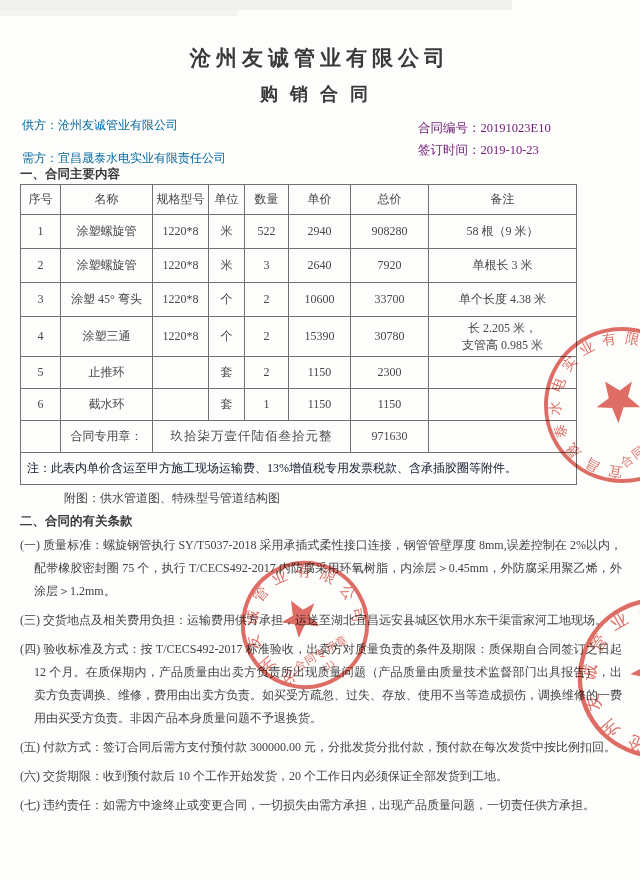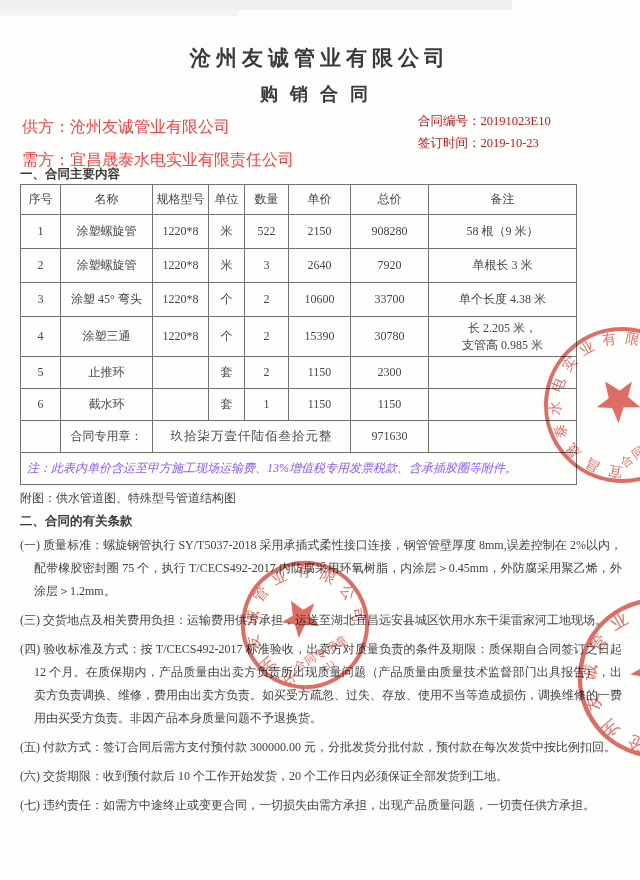--- a/index.html
+++ b/index.html
@@ -12,38 +12,38 @@
   .scan-strip{position:absolute;background:#f0f0ef;}
   .abs{position:absolute;}
   .doc-title{
     left:0;right:0;top:44px;text-align:center;
     font-size:21px;font-weight:600;letter-spacing:5px;color:#3a3a3a;
   }
   .doc-subtitle{
     left:0;right:0;top:82px;text-align:center;
     font-size:18px;font-weight:600;letter-spacing:12px;color:#3a3a3a;
   }
-  .party-line{left:22px;font-size:16px;color:#ef4444;}
-  .meta-block{left:418px;top:110px;font-size:12.5px;line-height:22px;color:#b91c1c;}
+  .party-line{left:22px;font-size:12px;color:#0369a1;}
+  .meta-block{left:418px;top:117px;font-size:12.5px;line-height:22px;color:#701a75;}
   .sec-heading{left:20px;font-size:12.5px;font-weight:600;color:#3a3a3a;}
   table.main{
     position:absolute;left:20px;top:184px;width:556px;
     border-collapse:collapse;table-layout:fixed;
     font-size:12px;color:#474747;
   }
   table.main td,table.main th{
     border:1px solid #707070;text-align:center;vertical-align:middle;
     padding:1px 2px;font-weight:normal;overflow:hidden;
   }
   table.main tr.hdr{height:30px;padding-left:43px;}
   table.main tr.r{height:34px;}
   table.main tr.r4{height:40px;}
   table.main tr.rs{height:32px;}
   .remark{white-space:pre-line;line-height:1.35;}
-  .note-cell{text-align:left !important;padding:6px 6px !important;font-size:12px;color:#8b5cf6;font-style:italic;}
+  .note-cell{text-align:left !important;padding:6px 6px !important;font-size:12px;color:#0f172a;}
   .words-cell{font-size:12.5px;letter-spacing:1px;}
   .attach-line{left:20px;font-size:12px;color:#424242;}
   .clauses{position:absolute;left:20px;top:534px;width:602px;}
   .clauses p{
     margin:0 0 6px 0;font-size:12px;line-height:1.92;color:#424242;
     padding-left:14px;text-indent:-14px;text-align:justify;
   }
   .stamp{
     position:absolute;mix-blend-mode:multiply;opacity:.82;
     pointer-events:none;
@@ -92,21 +92,21 @@
     <th>单价</th>
     <th>总价</th>
     <th>备注</th>
   </tr>
   <tr class="r">
     <td>1</td>
     <td>涂塑螺旋管</td>
     <td>1220*8</td>
     <td>米</td>
     <td>522</td>
-    <td>2150</td>
+    <td>2940</td>
     <td>908280</td>
     <td class="remark">58 根（9 米）</td>
   </tr>
   <tr class="r">
     <td>2</td>
     <td>涂塑螺旋管</td>
     <td>1220*8</td>
     <td>米</td>
     <td>3</td>
     <td>2640</td>
@@ -160,21 +160,21 @@
     <td colspan="4" class="words-cell">玖拾柒万壹仟陆佰叁拾元整</td>
     <td>971630</td>
     <td></td>
   </tr>
   <tr class="rs">
     <td colspan="8" class="note-cell">注：此表内单价含运至甲方施工现场运输费、13%增值税专用发票税款、含承插胶圈等附件。</td>
   </tr>
 </tbody>
   </table>
 
-<div class="abs attach-line" style="top:490px;">附图：供水管道图、特殊型号管道结构图</div>
+<div class="abs attach-line" style="top:490px;margin-left:44px;">附图：供水管道图、特殊型号管道结构图</div>
 <div class="abs sec-heading" style="top:513px;">二、合同的有关条款</div>
 
 <div class="clauses">
   <p>(一) 质量标准：螺旋钢管执行 SY/T5037-2018 采用承插式柔性接口连接，钢管管壁厚度 8mm,误差控制在 2%以内，配带橡胶密封圈 75 个，执行 T/CECS492-2017,内防腐采用环氧树脂，内涂层＞0.45mm，外防腐采用聚乙烯，外涂层＞1.2mm。</p>
   <p>(三) 交货地点及相关费用负担：运输费用供方承担，运送至湖北宜昌远安县城区饮用水东干渠雷家河工地现场。</p>
   <p>(四) 验收标准及方式：按 T/CECS492-2017 标准验收，出卖方对质量负责的条件及期限：质保期自合同签订之日起 12 个月。在质保期内，产品质量由出卖方负责所出现质量问题（产品质量由质量技术监督部门出具报告），出卖方负责调换、维修，费用由出卖方负责。如买受方疏忽、过失、存放、使用不当等造成损伤，调换维修的一费用由买受方负责。非因产品本身质量问题不予退换货。</p>
   <p>(五) 付款方式：签订合同后需方支付预付款 300000.00 元，分批发货分批付款，预付款在每次发货中按比例扣回。</p>
   <p>(六) 交货期限：收到预付款后 10 个工作开始发货，20 个工作日内必须保证全部发货到工地。</p>
   <p>(七) 违约责任：如需方中途终止或变更合同，一切损失由需方承担，出现产品质量问题，一切责任供方承担。</p>
 </div>

